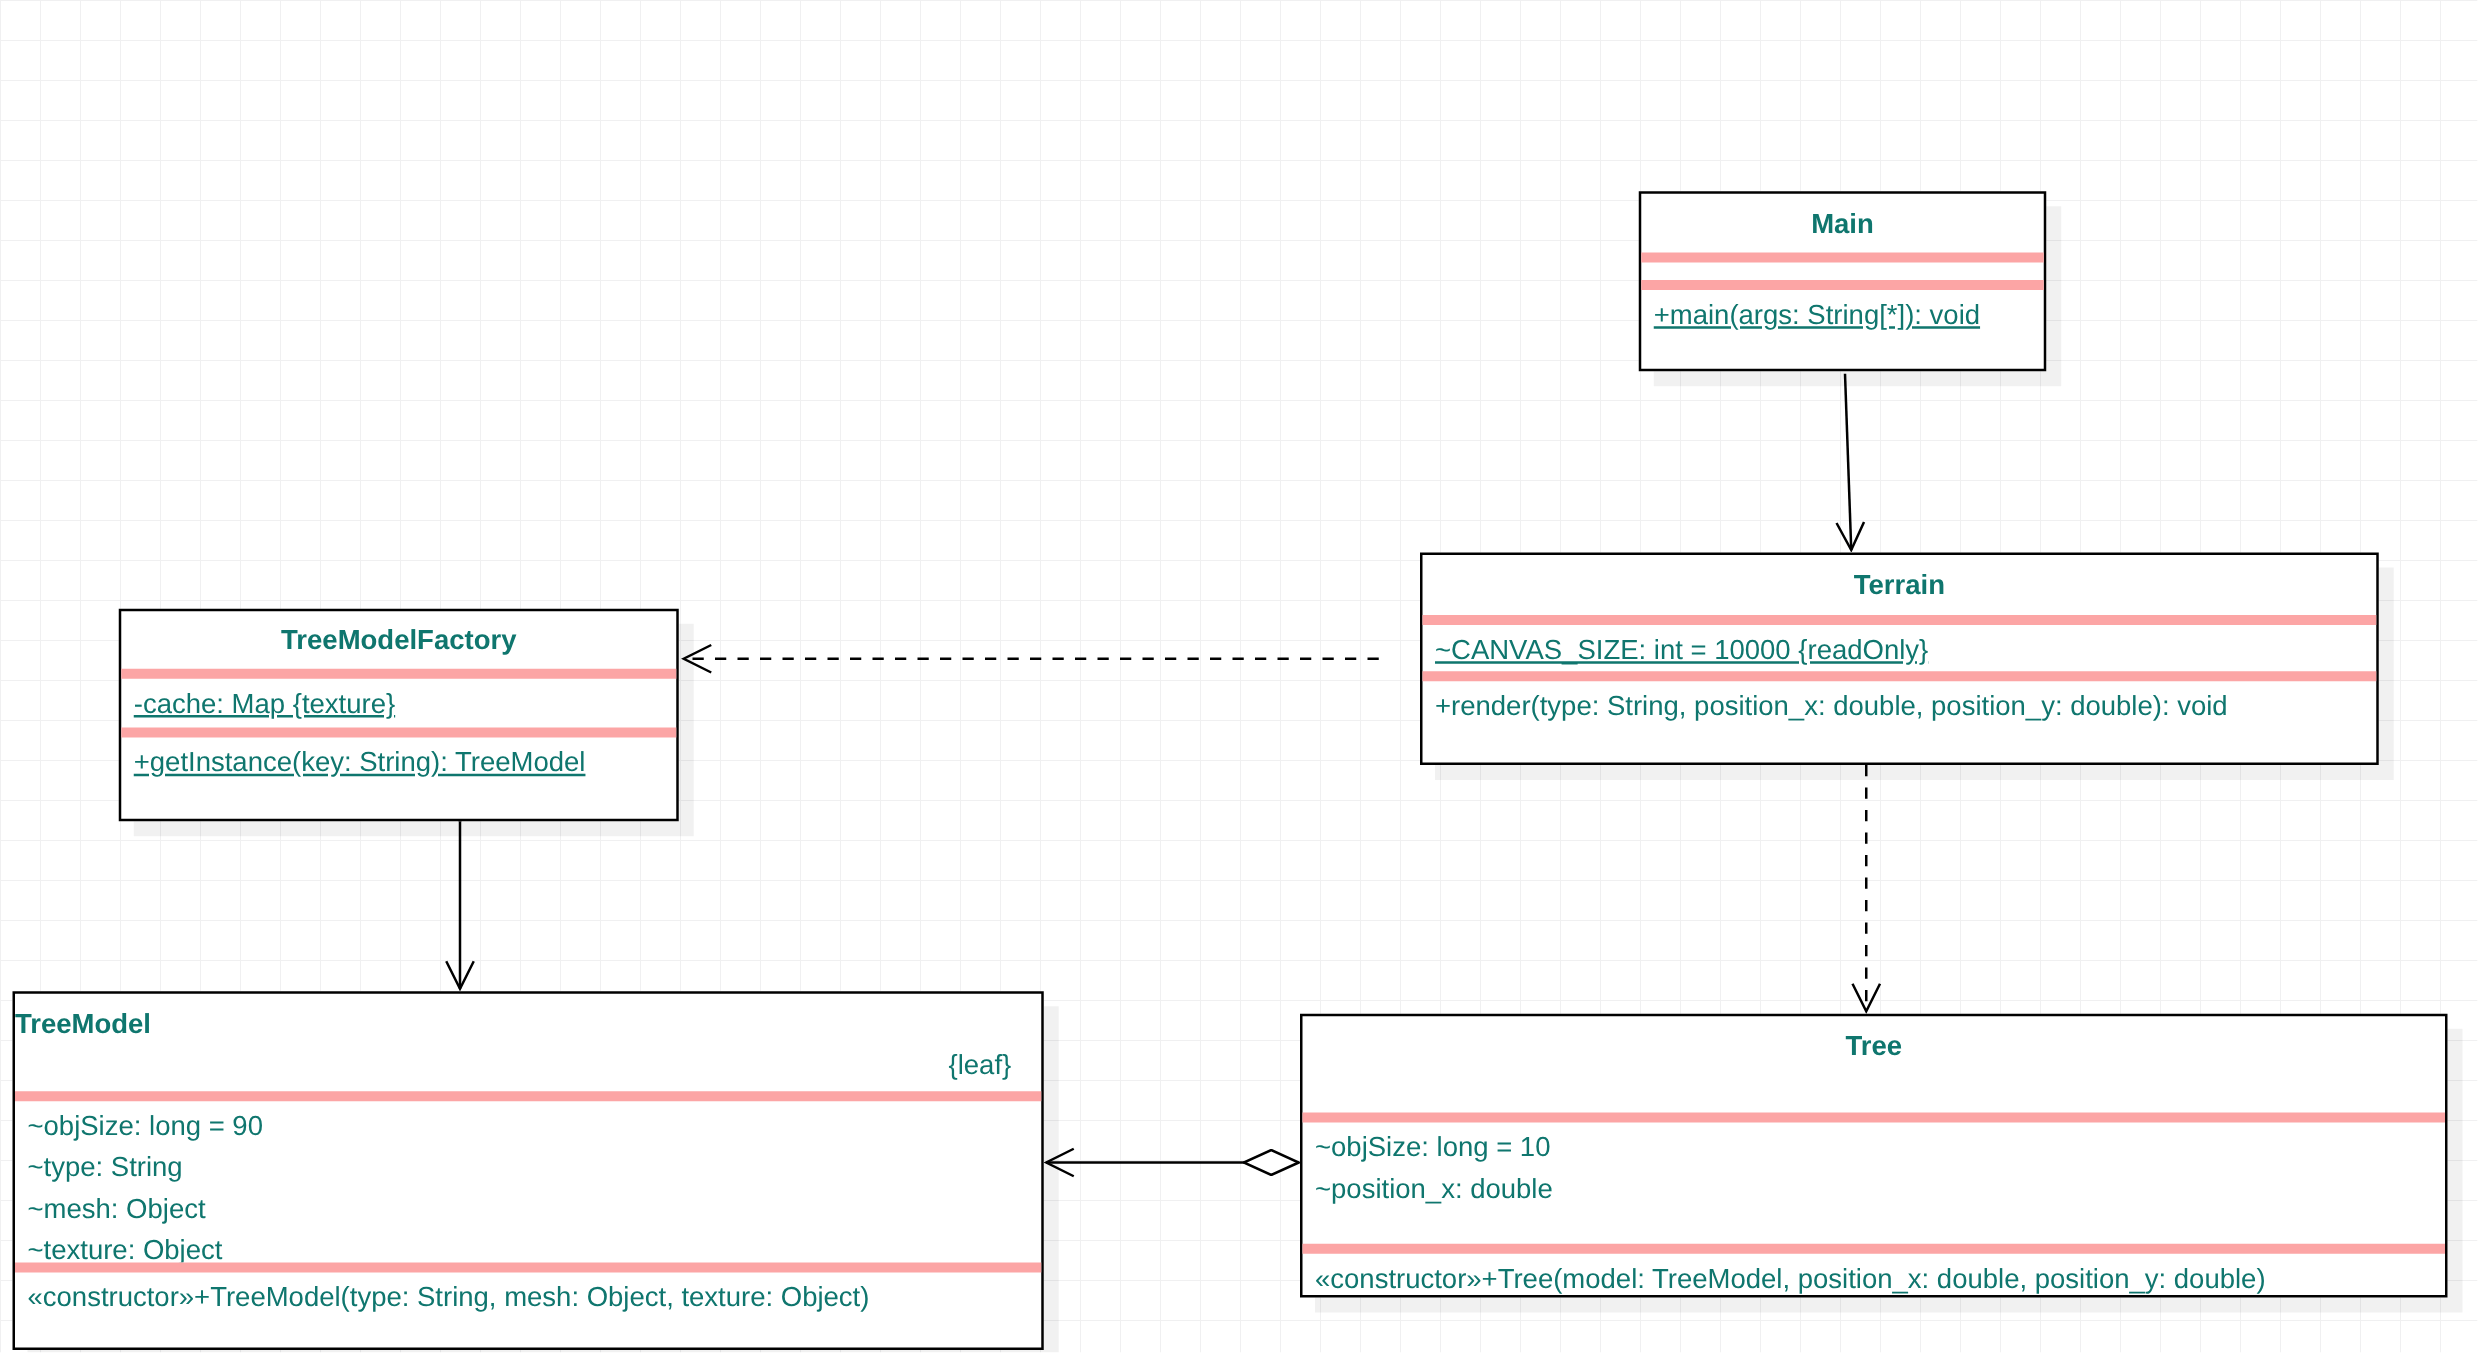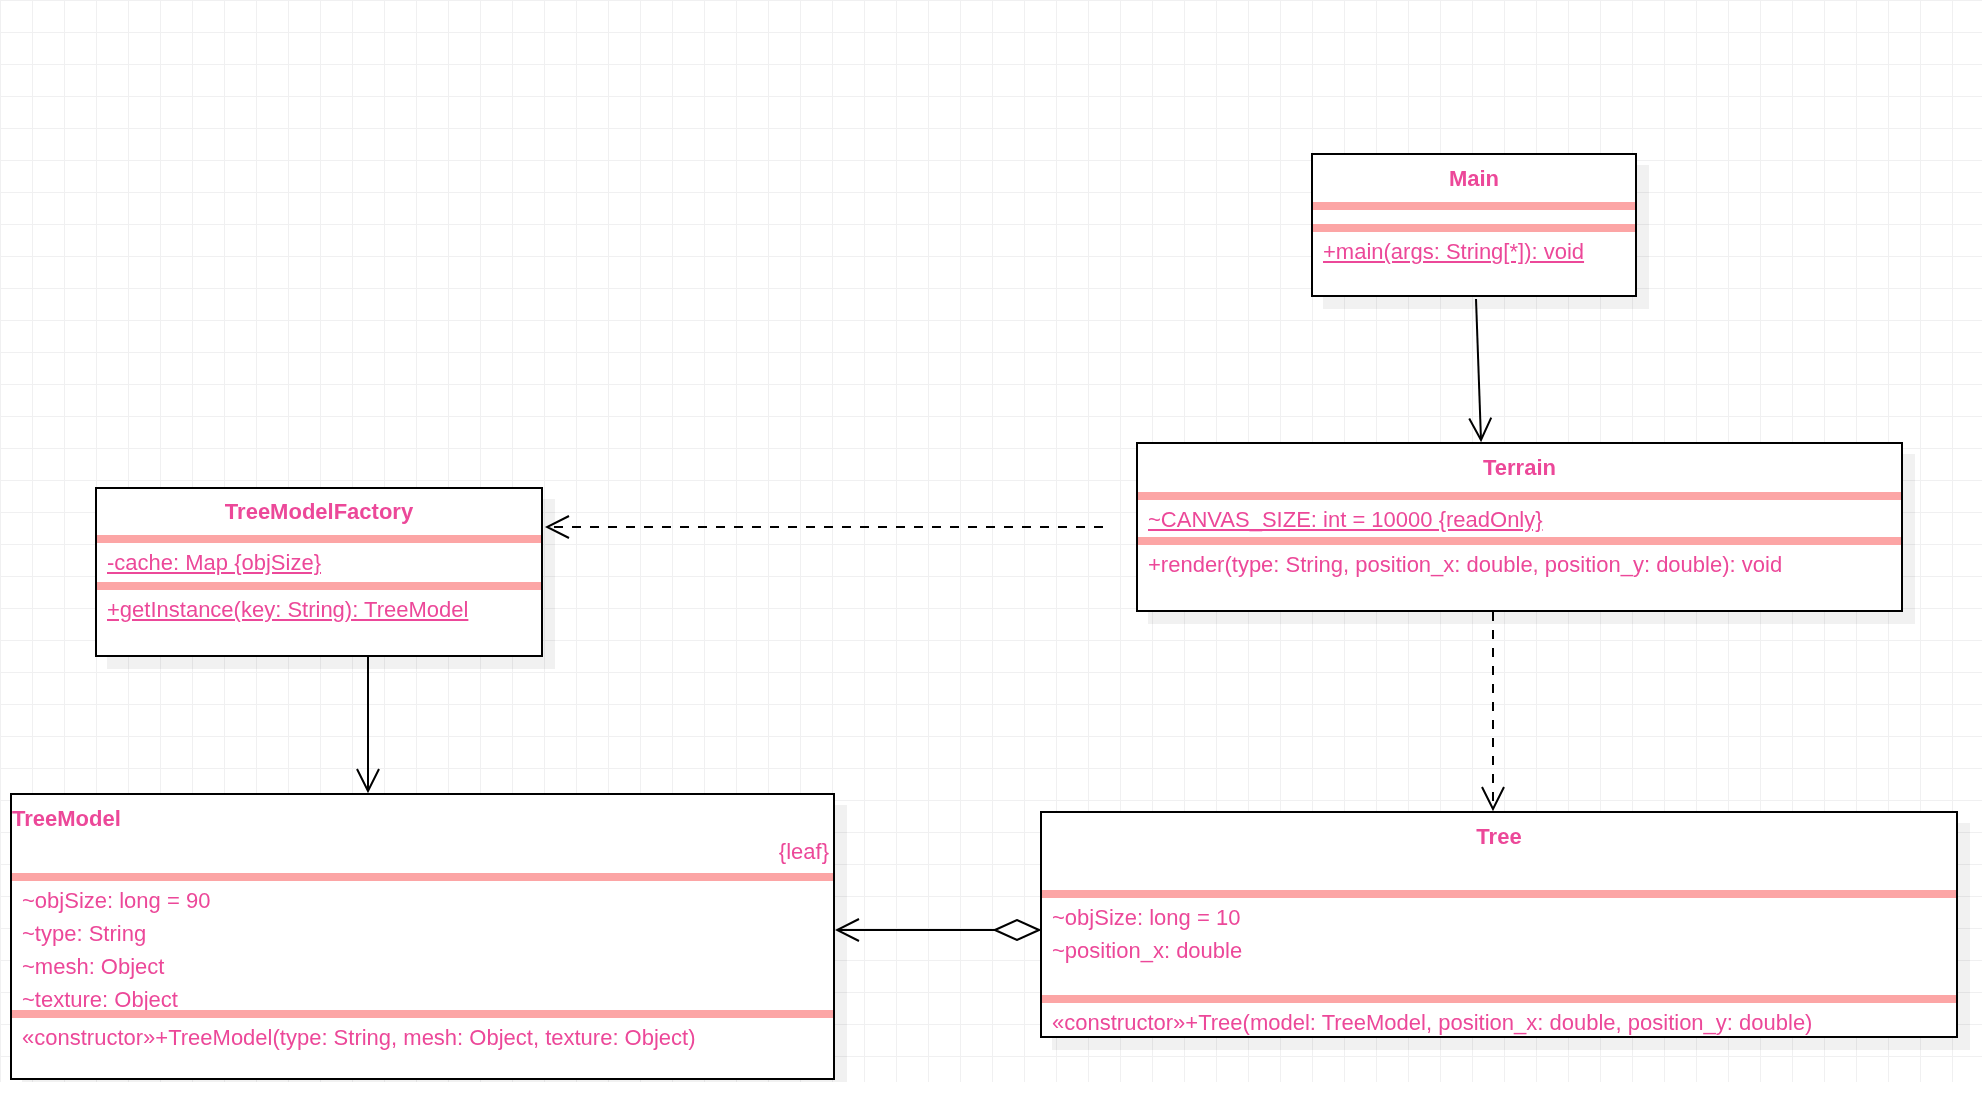--- a/index.html
+++ b/index.html
@@ -4,36 +4,36 @@
 <style>
   html,body{margin:0;padding:0;background:#fff;}
   .canvas{
     position:relative;width:1982px;height:1082px;overflow:hidden;
     background-color:#ffffff;
     background-image:
       linear-gradient(to bottom, #f0f0f1 1px, transparent 1px),
       linear-gradient(to right,  #f0f0f1 1px, transparent 1px);
     background-size:32px 32px;
     font-family:"Liberation Sans", sans-serif;
-    color:#ec4899;
+    color:#0f766e;
   }
   .uml-class{
     position:absolute;background:#ffffff;border:2px solid #000;
     box-sizing:border-box;display:flex;flex-direction:column;
     box-shadow:12px 12px 0 rgba(0,0,0,0.055);
     font-size:22px;
   }
   .cmp{box-sizing:border-box;overflow:hidden;}
   .cmp-title{
     display:flex;align-items:center;justify-content:center;
     font-weight:bold;white-space:nowrap;
   }
   .cmp-title-multi{padding-top:6px;}
   .title-line{text-align:left;font-weight:bold;line-height:36px;white-space:nowrap;}
-  .constraint-line{text-align:right;padding-right:4px;line-height:30px;white-space:nowrap;}
+  .constraint-line{text-align:right;padding-right:24px;line-height:30px;white-space:nowrap;}
   .cmp-attrs,.cmp-methods{
     border-top:8px solid #fca5a5;
     padding:3px 10px 0 10px;
     line-height:33px;
   }
   .cmp-methods{flex:1;}
   .cmp-empty{padding:0;}
   .member{white-space:nowrap;}
   .static{text-decoration:underline;}
   .edges{position:absolute;left:0;top:0;width:1982px;height:1096px;}
@@ -65,21 +65,21 @@
     <div class="cmp cmp-title" style="height:47px;">Main</div>
     <div class="cmp cmp-attrs cmp-empty" style="height:22px;"></div>
     <div class="cmp cmp-methods">
       <div class="member static">+main(args: String[*]): void</div>
     </div>
   </div>
 
   <div class="uml-class" style="left:95px;top:443px;width:448px;height:170px;margin-top:44px;">
     <div class="cmp cmp-title" style="height:46px;">TreeModelFactory</div>
     <div class="cmp cmp-attrs" style="height:47px;">
-      <div class="member static">-cache: Map {objSize}</div>
+      <div class="member static">-cache: Map {texture}</div>
     </div>
     <div class="cmp cmp-methods">
       <div class="member static">+getInstance(key: String): TreeModel</div>
     </div>
   </div>
 
   <div class="uml-class" style="left:1136px;top:442px;width:767px;height:170px;">
     <div class="cmp cmp-title" style="height:48px;">Terrain</div>
     <div class="cmp cmp-attrs" style="height:45px;">
       <div class="member static">~CANVAS_SIZE: int = 10000 {readOnly}</div>

